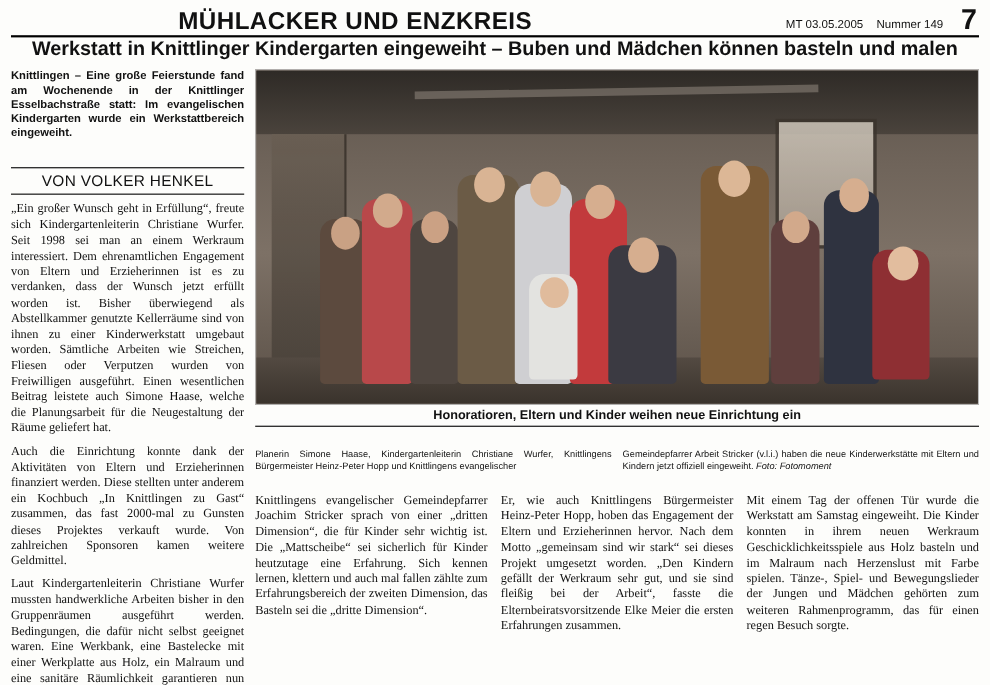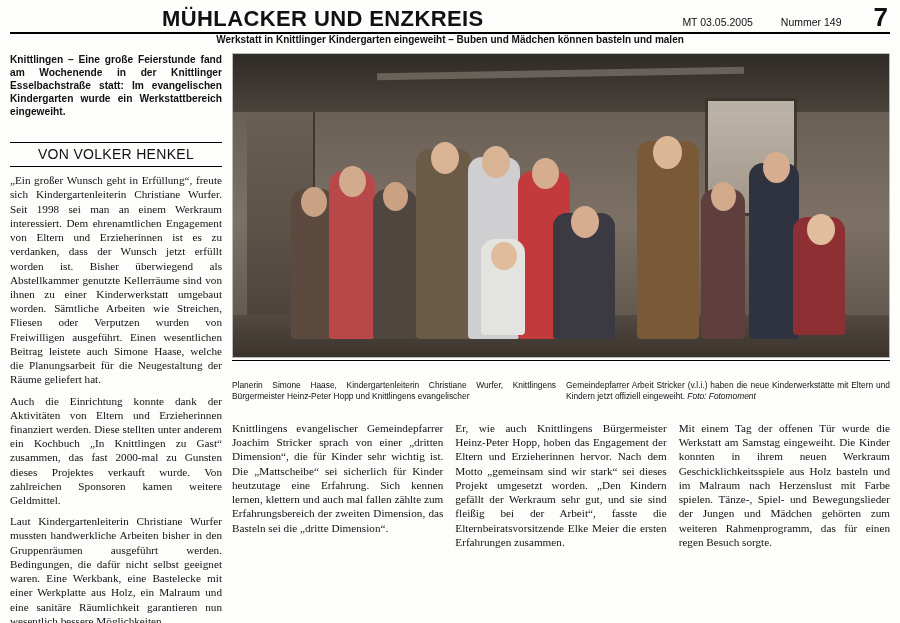--- a/index.html
+++ b/index.html
@@ -37,21 +37,21 @@
     font-family: "Liberation Sans", sans-serif;
     font-weight: bold;
     font-size: 22px;
     letter-spacing: 0.4px;
     margin-left: 150px;
     line-height: 1;
   }
   .masthead-right {
     display: flex;
     align-items: flex-end;
-    gap: 28px;
+    gap: 12px;
     font-family: "Liberation Sans", sans-serif;
     font-size: 10.5px;
     padding-bottom: 2px;
   }
   .masthead-pageno {
     font-family: "Liberation Sans", sans-serif;
     font-weight: bold;
     font-size: 26px;
     line-height: 0.85;
     margin-left: 4px;
@@ -64,21 +64,21 @@
     font-weight: bold;
     font-size: 37px;
     letter-spacing: -0.5px;
     margin: 12px 0 6px 0;
     line-height: 1.05;
   }
   .subhead {
     text-align: center;
     font-family: "Liberation Sans", sans-serif;
     font-weight: bold;
-    font-size: 10px;
+    font-size: 18px;
     margin-bottom: 8px;
   }
 
   
   .content {
     display: flex;
     gap: 10px;
   }
   .col-left {
     width: 212px;
@@ -295,20 +295,21 @@
         <div class="figure" style="left:468px;width:44px;height:150px;background:#5f3f3d;"></div>
         <div class="head" style="left:478px;top:128px;width:25px;height:29px;background:#d2a98b;"></div>
 
         <div class="figure" style="left:516px;width:50px;height:176px;background:#2f3340;"></div>
         <div class="head" style="left:530px;top:98px;width:27px;height:31px;background:#d6ae8f;"></div>
 
         <div class="figure" style="left:560px;width:52px;height:118px;background:#8e2f33;bottom:22px;"></div>
         <div class="head" style="left:574px;top:160px;width:28px;height:31px;background:#e2bd9e;"></div>
       </div>
 
+      <div class="photo-title">Honoratioren, Eltern und Kinder weihen neue Einrichtung ein</div>
       <div class="cap-rule"></div>
       <div class="cap-strip">
         <div class="caption">Planerin Simone Haase, Kindergartenleiterin Christiane Wurfer, Knittlingens Bürgermeister Heinz-Peter Hopp und Knittlingens evangelischer</div>
         <div class="caption">
           <span>Gemeindepfarrer Arbeit Stricker (v.l.i.) haben die neue Kinderwerkstätte mit Eltern und Kindern jetzt offiziell eingeweiht.</span>
           <span class="credit">Foto: Fotomoment</span>
         </div>
       </div>
 
       <div class="bottom-cols">

